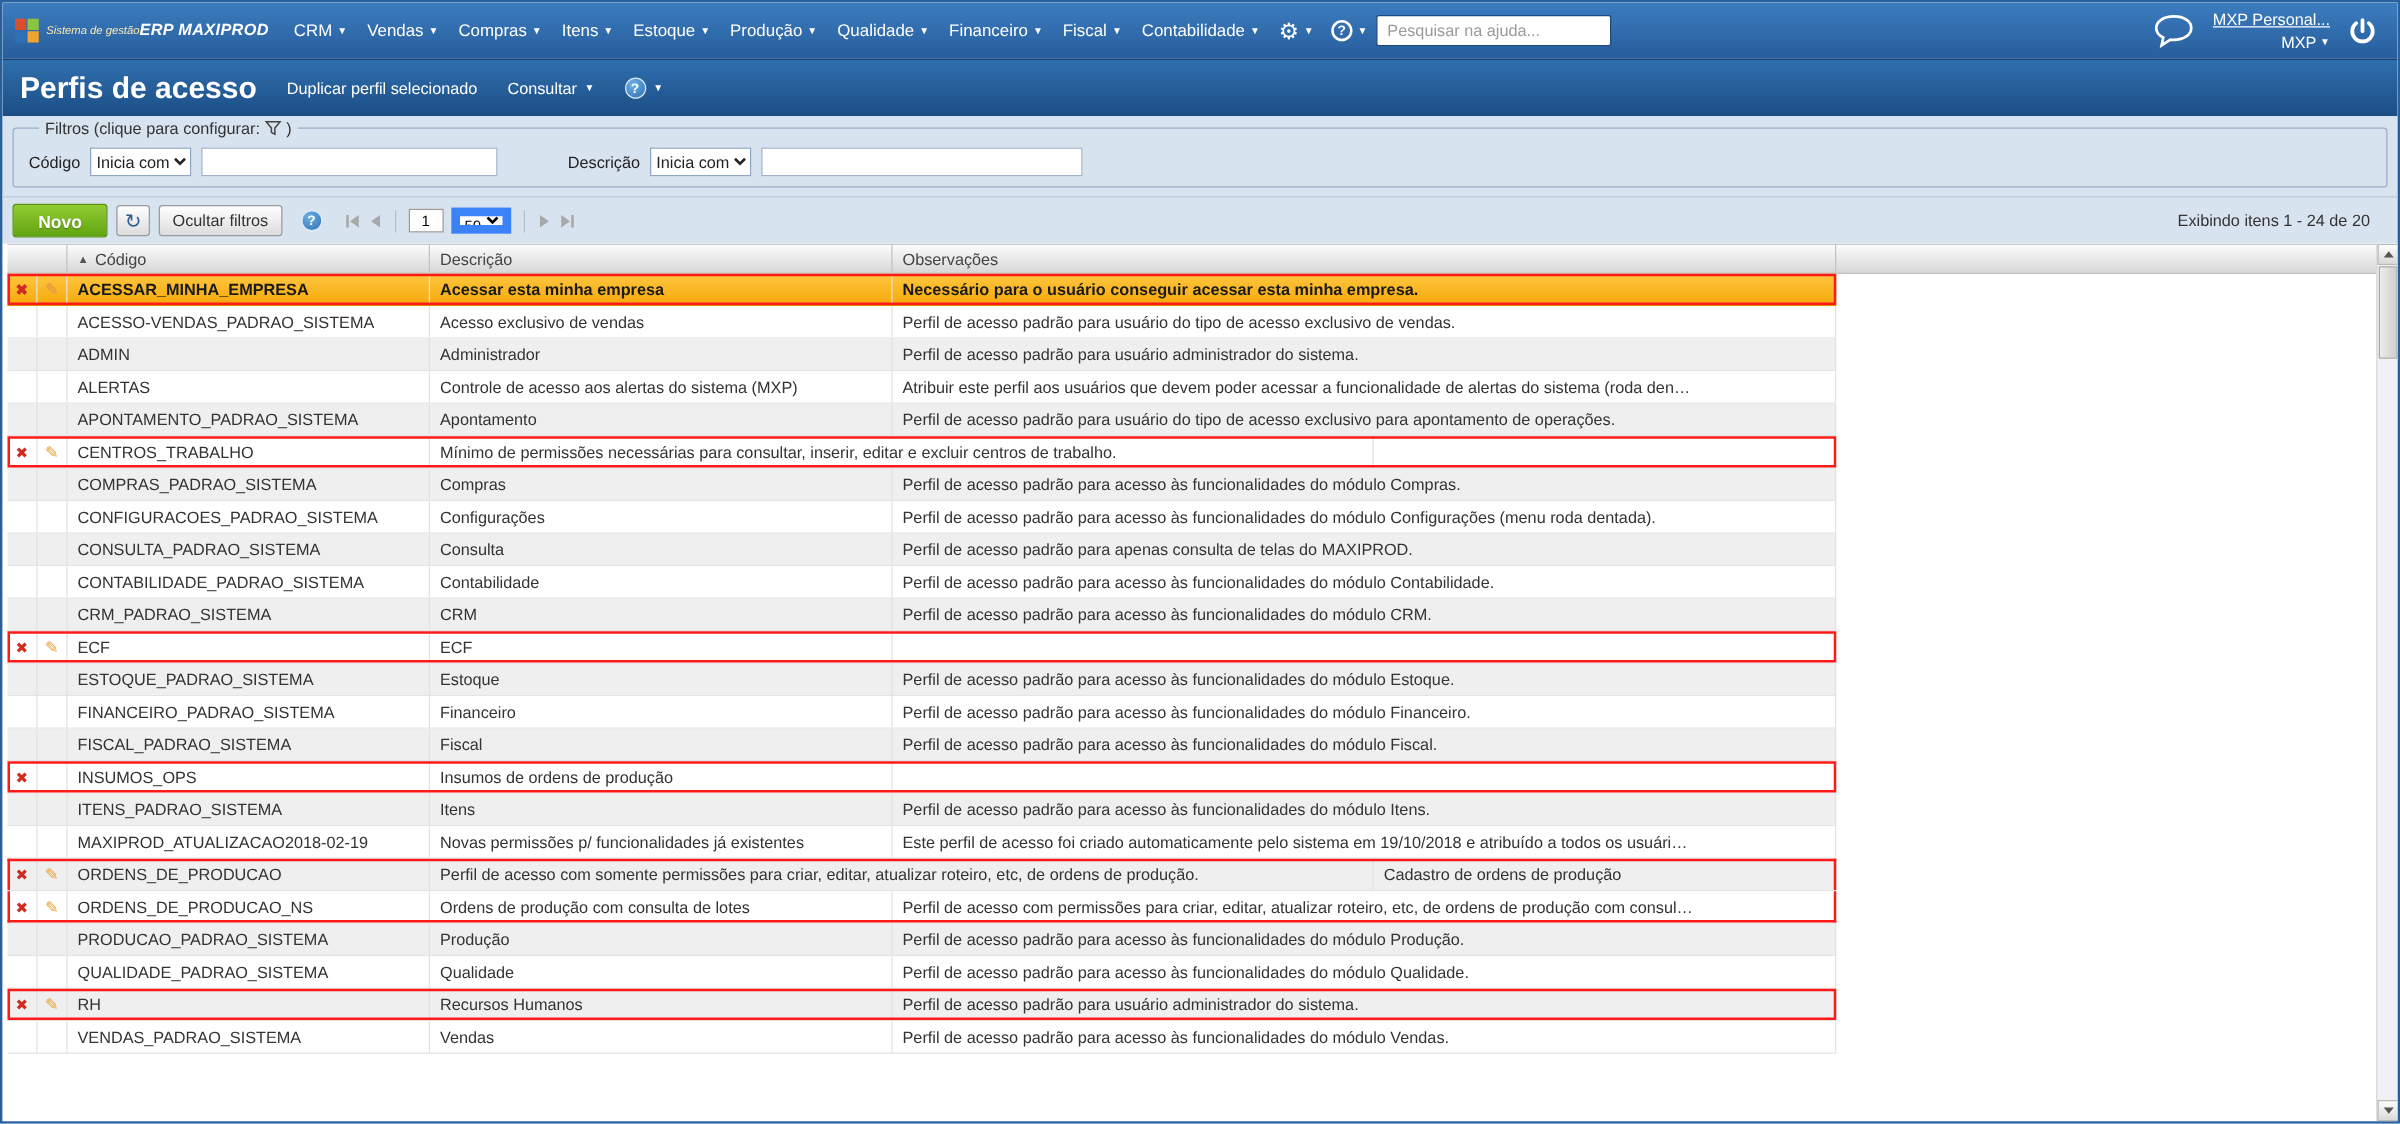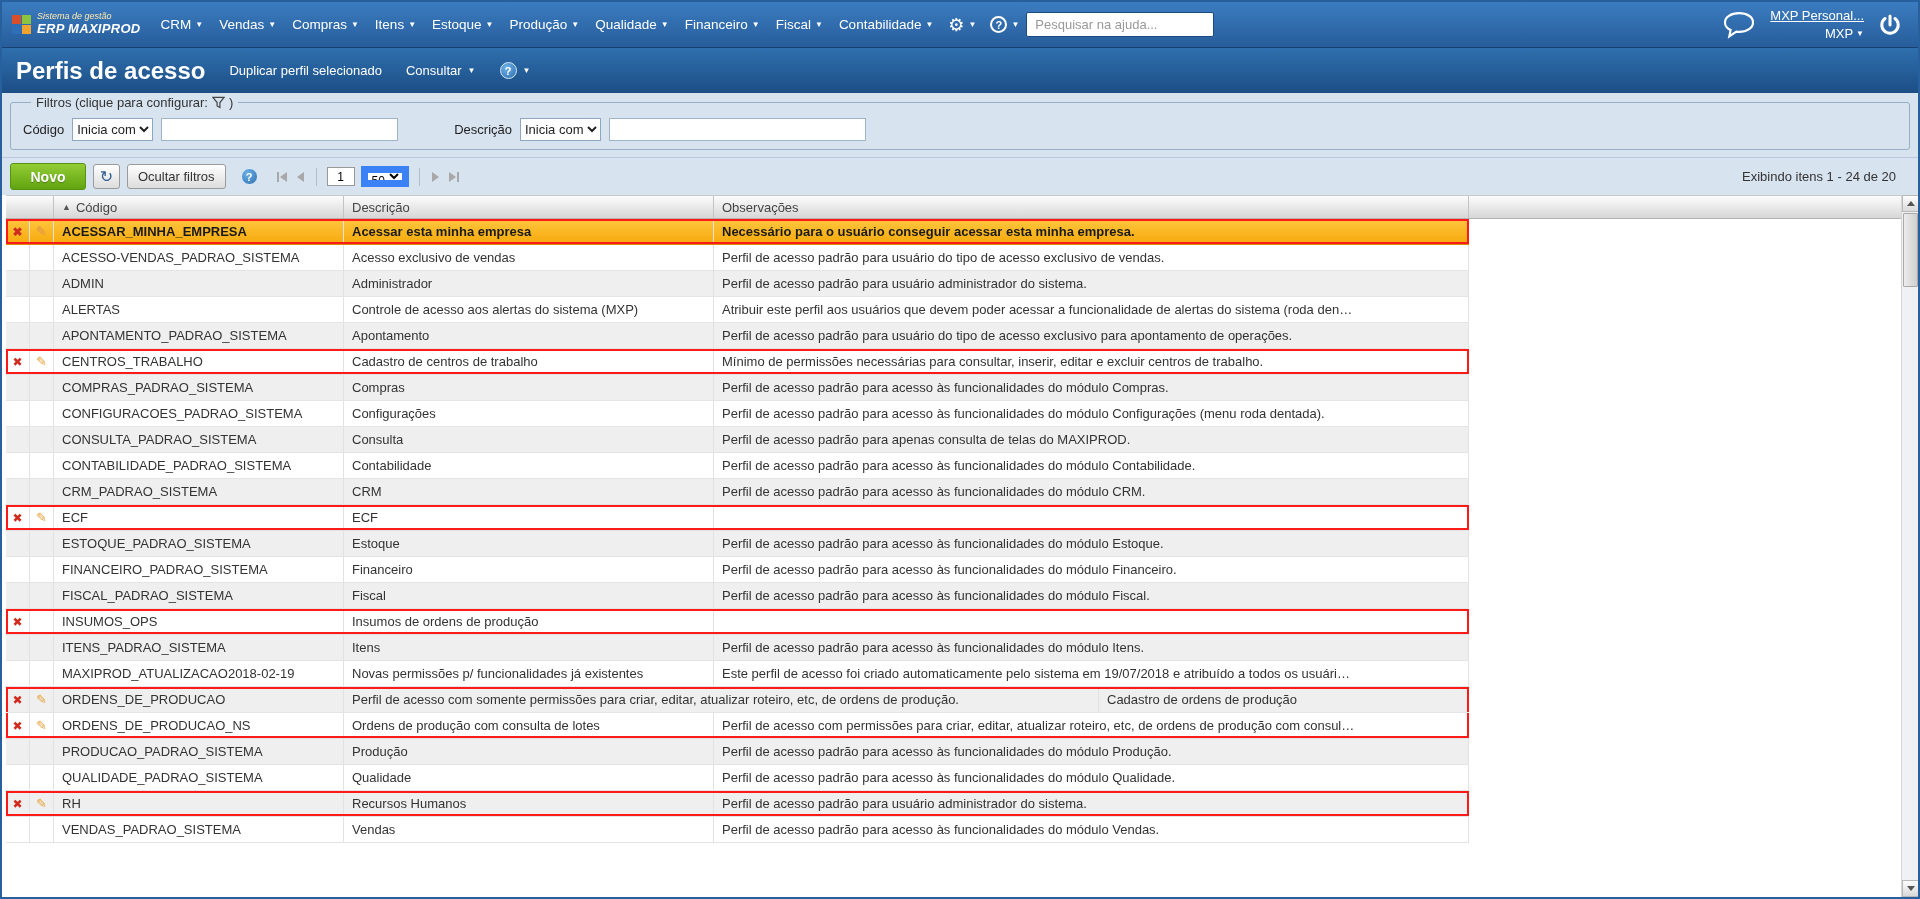--- a/index.html
+++ b/index.html
@@ -7,21 +7,21 @@
   body { font-family:"Liberation Sans", sans-serif; }
 
   .page { width:1920px; height:899px; border:2px solid #27609c; display:flex; flex-direction:column; overflow:hidden; background:#fff; }
 
   
   .navbar { flex:0 0 45px; background:linear-gradient(#3b7cc0,#275d9b); display:flex; align-items:center; padding:0 10px; }
   .logo { display:flex; align-items:center; gap:6px; margin-right:12px; }
   .logo-squares { display:grid; grid-template-columns:9px 9px; grid-auto-rows:9px; gap:1px; }
   .logo-squares i { display:block; }
   .sq1{background:#d94f2b}.sq2{background:#8bc53f}.sq3{background:#2f6fb7}.sq4{background:#f0a32e}
-  .logo-text { display:flex; flex-direction:column; line-height:1.1; }
+  .logo-text { display:flex; line-height:1.1;align-items:center; }
   .logo-line1 { font-size:9px; color:#ffe9b0; font-style:italic; }
   .logo-line2 { font-size:13px; color:#fff; font-weight:bold; font-style:italic; letter-spacing:.3px; }
   .menu { display:flex; align-items:center; height:100%; }
   .menu-item { display:flex; align-items:center; gap:4px; padding:0 8px; height:100%; color:#fff; font-size:13.5px; cursor:pointer; white-space:nowrap; }
   .caret { font-size:8px; color:#fff; }
   .nav-icon-btn { display:flex; align-items:center; gap:4px; padding:0 7px; color:#fff; cursor:pointer; }
   .gear-glyph { font-size:18px; line-height:1; }
   .help-ring { width:17px; height:17px; border:2px solid #fff; border-radius:50%; display:flex; align-items:center; justify-content:center; font-size:11px; font-weight:bold; color:#fff; }
   .nav-search input { width:188px; height:25px; border:1px solid #1d4a7c; border-radius:2px; padding:0 8px; font-size:13px; font-family:inherit; color:#333; }
   .nav-search input::placeholder { color:#999; }
@@ -316,21 +316,20 @@
             <div class="cell icon-cell"></div>
             <div class="cell icon-cell"></div>
             <div class="cell c-codigo">APONTAMENTO_PADRAO_SISTEMA</div>
             <div class="cell c-desc">Apontamento</div>
             <div class="cell c-obs">Perfil de acesso padrão para usuário do tipo de acesso exclusivo para apontamento de operações.</div>
           </div>
           <div class="grid-row outline-full">
             <div class="cell icon-cell"><span class="del">✖</span></div>
             <div class="cell icon-cell"><span class="edit">✎</span></div>
             <div class="cell c-codigo">CENTROS_TRABALHO</div>
-            <div class="cell c-desc">Cadastro de centros de trabalho</div>
             <div class="cell c-obs">Mínimo de permissões necessárias para consultar, inserir, editar e excluir centros de trabalho.</div>
           </div>
           <div class="grid-row striped">
             <div class="cell icon-cell"></div>
             <div class="cell icon-cell"></div>
             <div class="cell c-codigo">COMPRAS_PADRAO_SISTEMA</div>
             <div class="cell c-desc">Compras</div>
             <div class="cell c-obs">Perfil de acesso padrão para acesso às funcionalidades do módulo Compras.</div>
           </div>
           <div class="grid-row">
@@ -401,21 +400,21 @@
             <div class="cell icon-cell"></div>
             <div class="cell c-codigo">ITENS_PADRAO_SISTEMA</div>
             <div class="cell c-desc">Itens</div>
             <div class="cell c-obs">Perfil de acesso padrão para acesso às funcionalidades do módulo Itens.</div>
           </div>
           <div class="grid-row">
             <div class="cell icon-cell"></div>
             <div class="cell icon-cell"></div>
             <div class="cell c-codigo">MAXIPROD_ATUALIZACAO2018-02-19</div>
             <div class="cell c-desc">Novas permissões p/ funcionalidades já existentes</div>
-            <div class="cell c-obs">Este perfil de acesso foi criado automaticamente pelo sistema em 19/07/2018 e atribuído a todos os usuári…</div>
+            <div class="cell c-obs">Este perfil de acesso foi criado automaticamente pelo sistema em 19/10/2018 e atribuído a todos os usuári…</div>
           </div>
           <div class="grid-row striped outline-top">
             <div class="cell icon-cell"><span class="del">✖</span></div>
             <div class="cell icon-cell"><span class="edit">✎</span></div>
             <div class="cell c-codigo">ORDENS_DE_PRODUCAO</div>
             <div class="cell c-obs">Perfil de acesso com somente permissões para criar, editar, atualizar roteiro, etc, de ordens de produção.</div>
             <div class="cell c-desc">Cadastro de ordens de produção</div>
           </div>
           <div class="grid-row outline-bottom">
             <div class="cell icon-cell"><span class="del">✖</span></div>

